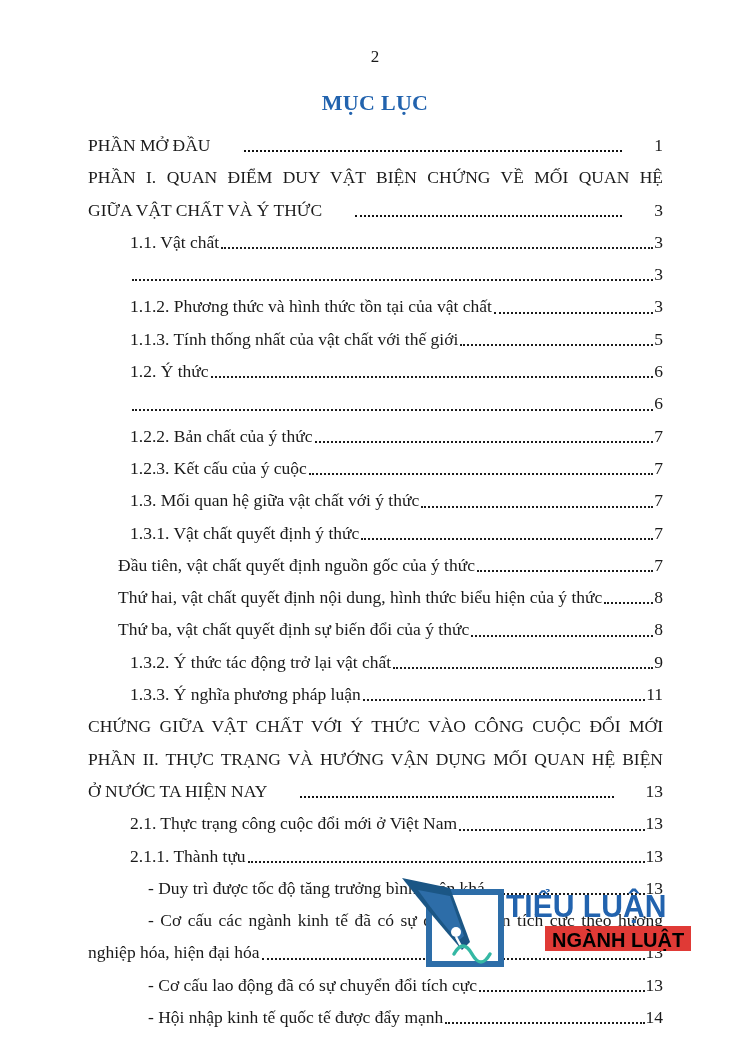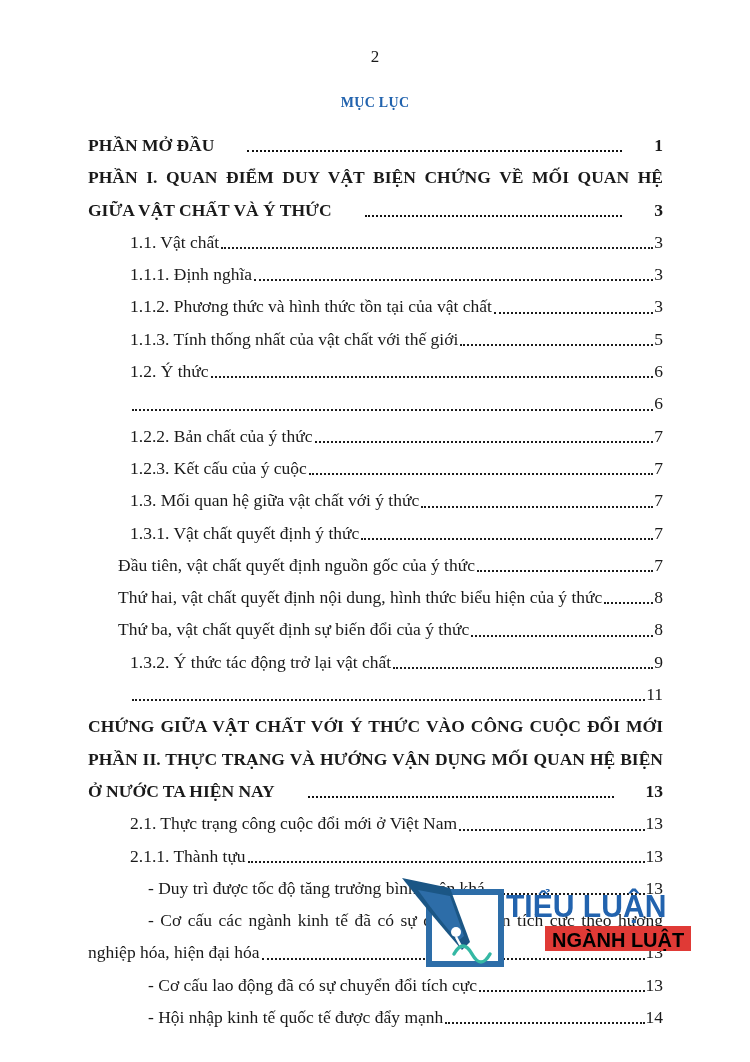--- a/index.html
+++ b/index.html
@@ -13,21 +13,21 @@
   }
   .pagenum {
     margin-top:45px;
     text-align:center;
     font-size:17px;
     line-height:24px;
   }
   .doc-title {
     margin-top:21px;
     text-align:center;
-    font-size:14px;
+    font-size:22px;
     font-weight:bold;
     line-height:26px;
     color:#2263ae;
     letter-spacing:0.3px;
   }
   .toc {
     margin:13px auto 0 88px;
     width:575px;
     font-size:17.5px;
   }
@@ -40,21 +40,21 @@
     margin:0 1px 9px 2px;
     min-width:6px;
   }
   .pg { flex:0 0 auto; }
   .jline {
     text-align:justify;
     text-align-last:justify;
     white-space:normal;
     overflow:hidden;
   }
-  .bold { font-weight:bold;gap:31px; }
+  .bold { font-weight:normal;gap:31px; }
   .bold .leader { border-bottom:2.6px dotted #111; }
   .indent-0 { padding-left:0; }
   .indent-1 { padding-left:30px; }
   .indent-2 { padding-left:42px; }
   .indent-3 { padding-left:60px; }
 
   
   .wm {
     position:absolute;
     left:398px; top:876px;
@@ -105,21 +105,20 @@
         <span class="txt">GIỮA VẬT CHẤT VÀ Ý THỨC </span>
         <span class="leader"></span>
         <span class="pg">3</span>
       </div>
       <div class="row indent-2 flexrow">
         <span class="txt">1.1. Vật chất </span>
         <span class="leader"></span>
         <span class="pg">3</span>
       </div>
       <div class="row indent-2 flexrow">
-        <span class="txt">1.1.1. Định nghĩa</span>
         <span class="leader"></span>
         <span class="pg">3</span>
       </div>
       <div class="row indent-2 flexrow">
         <span class="txt">1.1.2. Phương thức và hình thức tồn tại của vật chất </span>
         <span class="leader"></span>
         <span class="pg">3</span>
       </div>
       <div class="row indent-2 flexrow">
         <span class="txt">1.1.3. Tính thống nhất của vật chất với thế giới </span>
@@ -169,20 +168,21 @@
         <span class="txt">Thứ ba, vật chất quyết định sự biến đổi của ý thức </span>
         <span class="leader"></span>
         <span class="pg">8</span>
       </div>
       <div class="row indent-2 flexrow">
         <span class="txt">1.3.2. Ý thức tác động trở lại vật chất</span>
         <span class="leader"></span>
         <span class="pg">9</span>
       </div>
       <div class="row indent-2 flexrow">
+        <span class="txt">1.3.3. Ý nghĩa phương pháp luận</span>
         <span class="leader"></span>
         <span class="pg">11</span>
       </div>
       <div class="row indent-0 bold jline">CHỨNG GIỮA VẬT CHẤT VỚI Ý THỨC VÀO CÔNG CUỘC ĐỔI MỚI</div>
       <div class="row indent-0 bold jline">PHẦN II. THỰC TRẠNG VÀ HƯỚNG VẬN DỤNG MỐI QUAN HỆ BIỆN</div>
       <div class="row indent-0 bold flexrow">
         <span class="txt">Ở NƯỚC TA HIỆN NAY </span>
         <span class="leader"></span>
         <span class="pg">13</span>
       </div>

